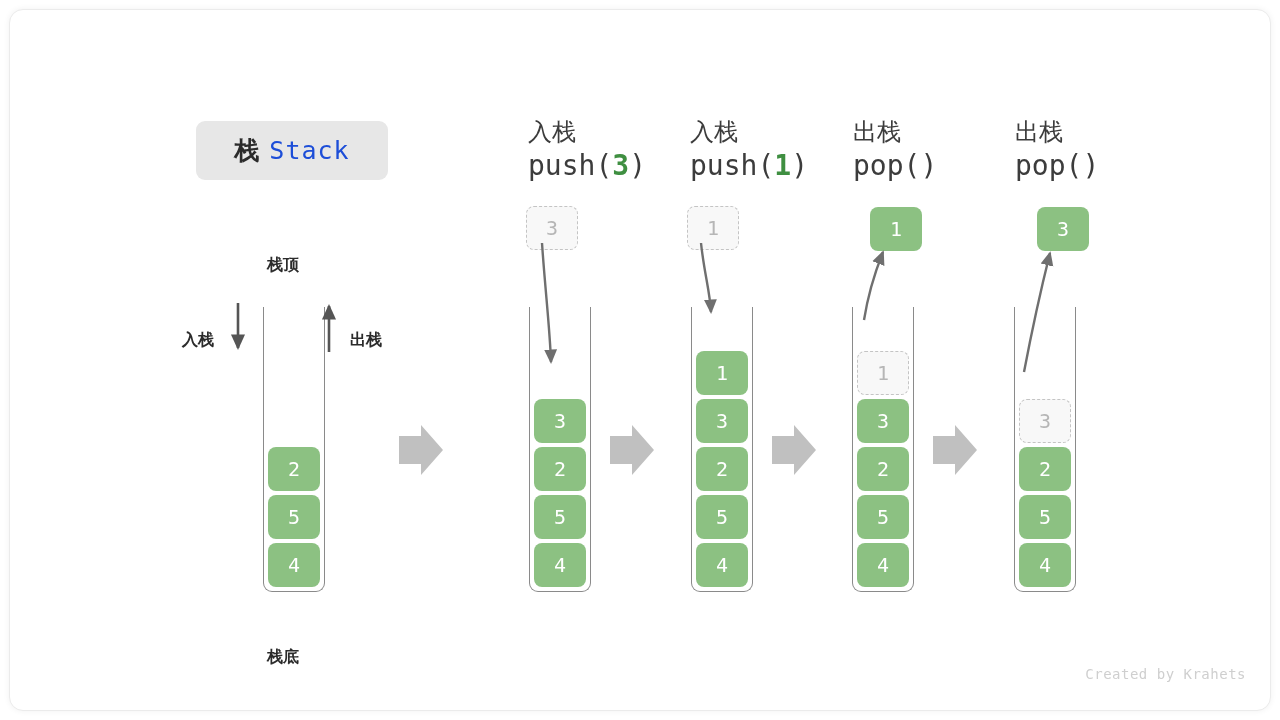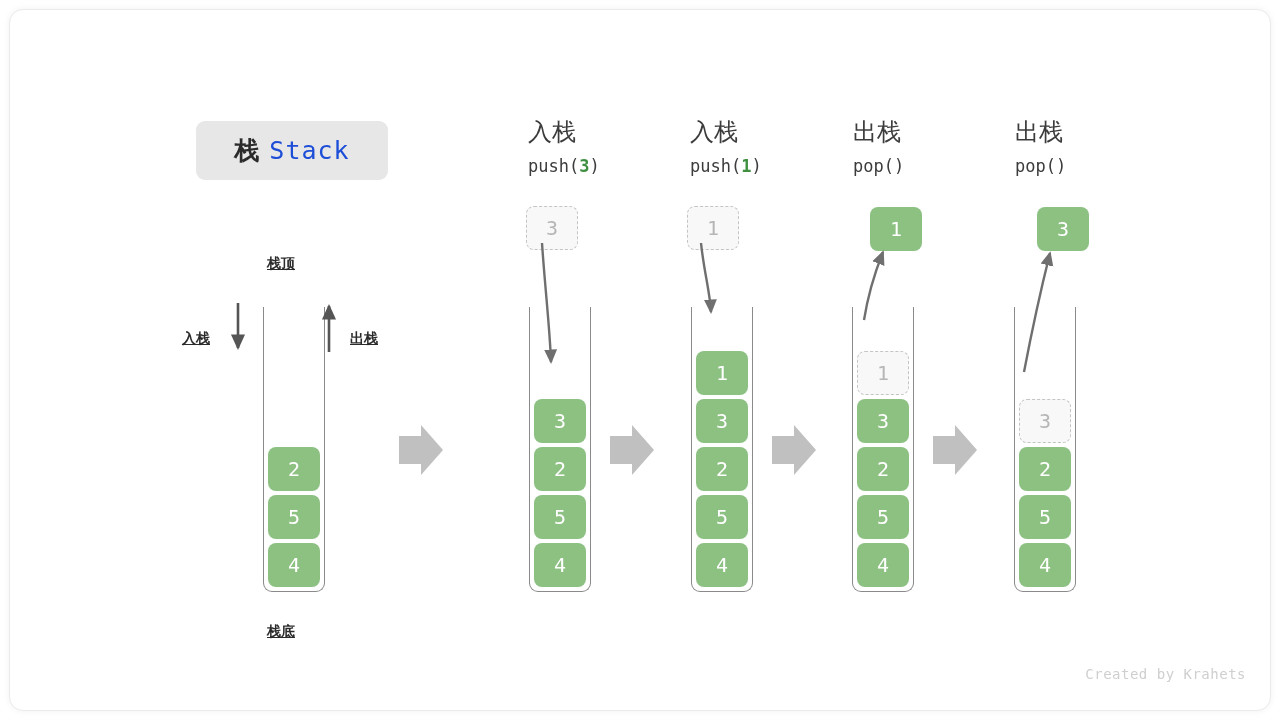--- a/index.html
+++ b/index.html
@@ -64,21 +64,21 @@
   }
   .col-head .op-cn {
     font-family: "Liberation Sans", "DejaVu Sans", sans-serif;
     font-size: 24px;
     color: #3c3c3c;
     line-height: 34px;
     white-space: nowrap;
   }
   .col-head .op-code {
     font-family: "DejaVu Sans Mono", "Liberation Mono", monospace;
-    font-size: 17px;
+    font-size: 28px;
     color: #3c3c3c;
     line-height: 34px;
     white-space: nowrap;
   }
   .op-arg {
     color: #3f8f41;
     font-weight: bold;
   }
 
   
@@ -151,25 +151,24 @@
   .float-box.ghost {
     background: #f8f8f8;
     color: #b6b6b6;
     border: 1.6px dashed #c4c4c4;
   }
 
   
   .lbl {
     position: absolute;
     font-family: "Liberation Sans", "DejaVu Sans", sans-serif;
-    font-size: 14px;
+    font-size: 16px;
     font-weight: bold;
     color: #2b2b2b;
     white-space: nowrap;
-    text-decoration: underline;
   }
 
   .credit {
     position: absolute;
     right: 24px;
     bottom: 28px;
     font-family: "DejaVu Sans Mono", "Liberation Mono", monospace;
     font-size: 14px;
     color: #cfcfcf;
     letter-spacing: 0.5px;
@@ -189,21 +188,21 @@
 
 <div id="page">
   <div class="card">
 
     <div class="title-badge">
       <span class="title-cn">栈</span>
       <span class="title-en">Stack</span>
     </div>
 
     <div class="lbl" style="left:257px; top:245px;">栈顶</div>
-    <div class="lbl" style="left:257px; top:613px;text-align:center;">栈底</div>
+    <div class="lbl" style="left:257px; top:637px;text-align:center;">栈底</div>
 
     <div class="lbl" style="left:172px; top:320px;">入栈</div>
     <div class="lbl" style="left:340px; top:320px;">出栈</div>
 
     <div class="col-head" style="left:518px; top:105px;">
       <div class="op-cn">入栈</div>
       <div class="op-code"><span>push(</span><span class="op-arg">3</span><span>)</span></div>
     </div>
 
     <div class="col-head" style="left:680px; top:105px;">

